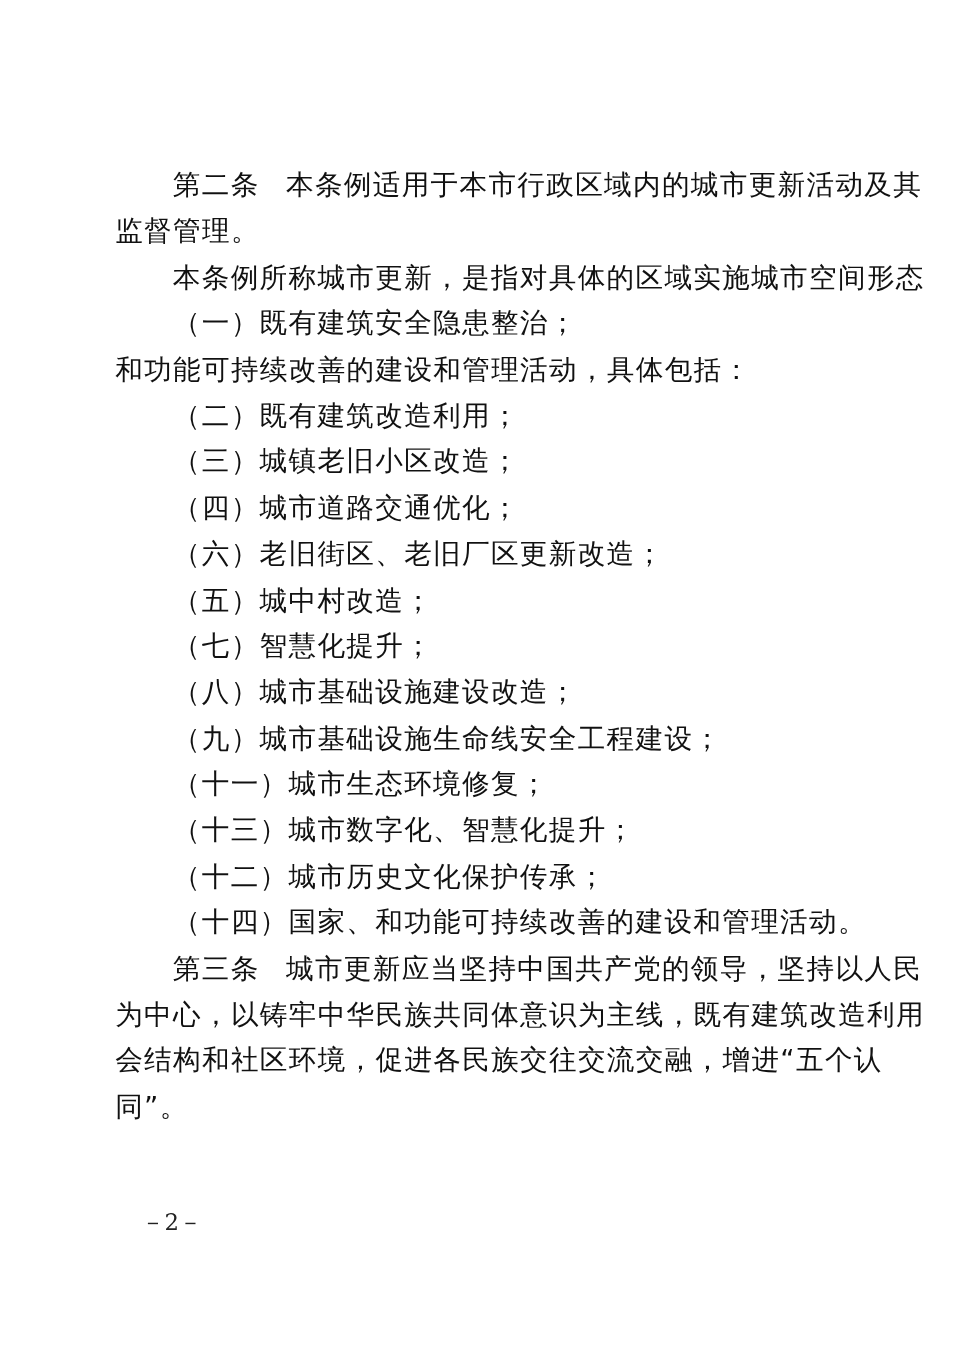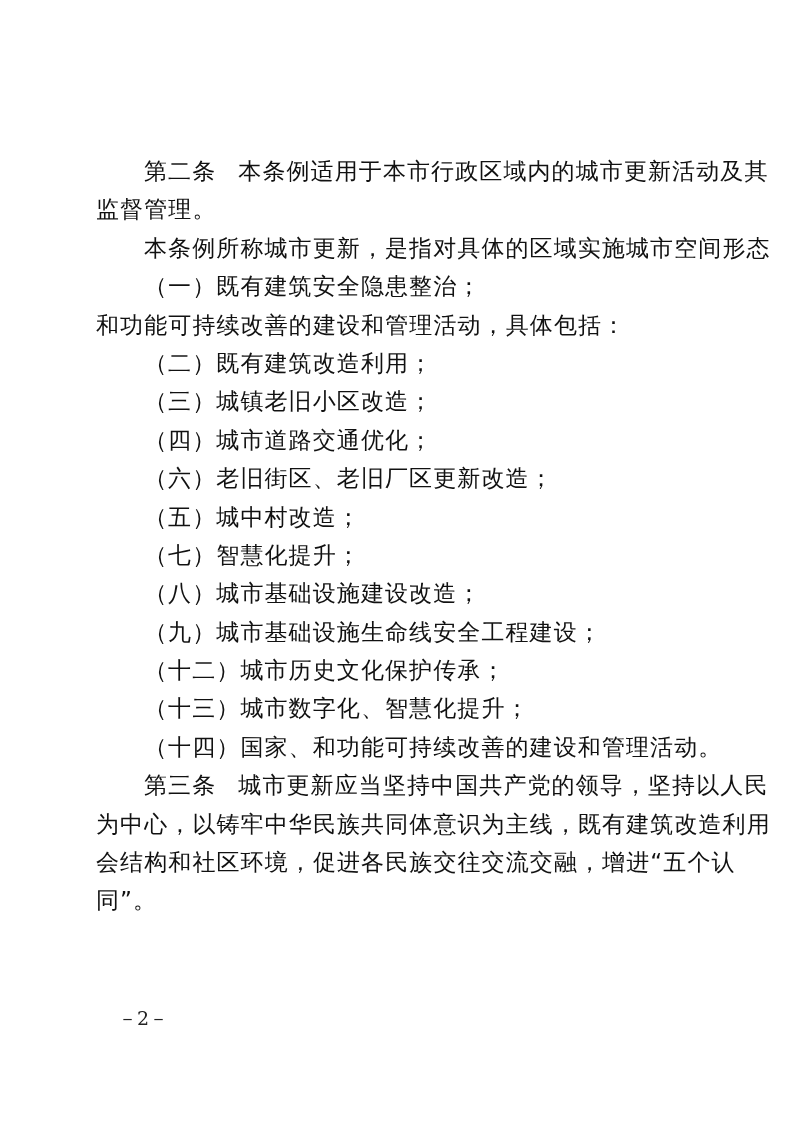--- a/index.html
+++ b/index.html
@@ -11,21 +11,21 @@
       width: 800px;
       height: 1132px;
       position: relative;
       overflow: hidden;
       font-family: "DejaVu Sans", "Liberation Sans", sans-serif;
       color: #111111;
     }
     .page {
       position: absolute;
       left: 96px;
-      top: 152px;
+      top: 136px;
       width: 598px;
     }
     .line {
       font-size: 23px;
       line-height: 38.4px;
       height: 38.4px;
       white-space: nowrap;
       letter-spacing: 1.1px;
     }
     .para-first {
@@ -60,22 +60,23 @@
 
   <div class="line">和功能可持续改善的建设和管理活动，具体包括：</div>
   <div class="line item">（二）既有建筑改造利用；</div>
   <div class="line item">（三）城镇老旧小区改造；</div>
   <div class="line item">（四）城市道路交通优化；</div>
   <div class="line item">（六）老旧街区、老旧厂区更新改造；</div>
   <div class="line item">（五）城中村改造；</div>
   <div class="line item">（七）智慧化提升；</div>
   <div class="line item">（八）城市基础设施建设改造；</div>
   <div class="line item">（九）城市基础设施生命线安全工程建设；</div>
+  <div class="line item">（十一）城市生态环境修复；</div>
+  <div class="line item">（十三）城市数字化、智慧化提升；</div>
   <div class="line item">（十二）城市历史文化保护传承；</div>
-  <div class="line item">（十三）城市数字化、智慧化提升；</div>
   <div class="line item">（十四）国家、和功能可持续改善的建设和管理活动。</div>
 
   <div class="line para-first"><span>第三条</span><span class="gap"></span><span>城市更新应当坚持中国共产党的领导，坚持以人民</span></div>
   <div class="line">为中心，以铸牢中华民族共同体意识为主线，既有建筑改造利用</div>
   <div class="line">会结构和社区环境，促进各民族交往交流交融，增进“五个认</div>
   <div class="line">同”。</div>
 
 </div>
 
 <div class="page-number">－2－</div>

